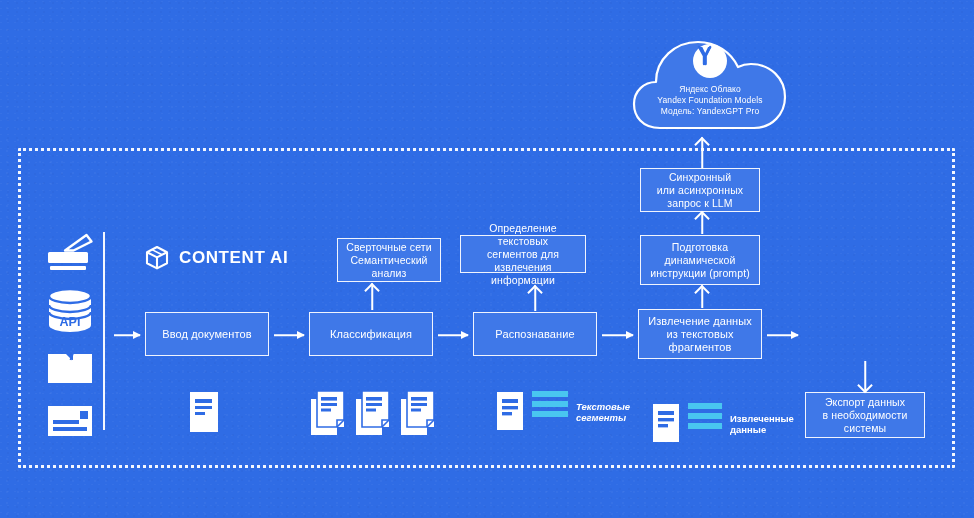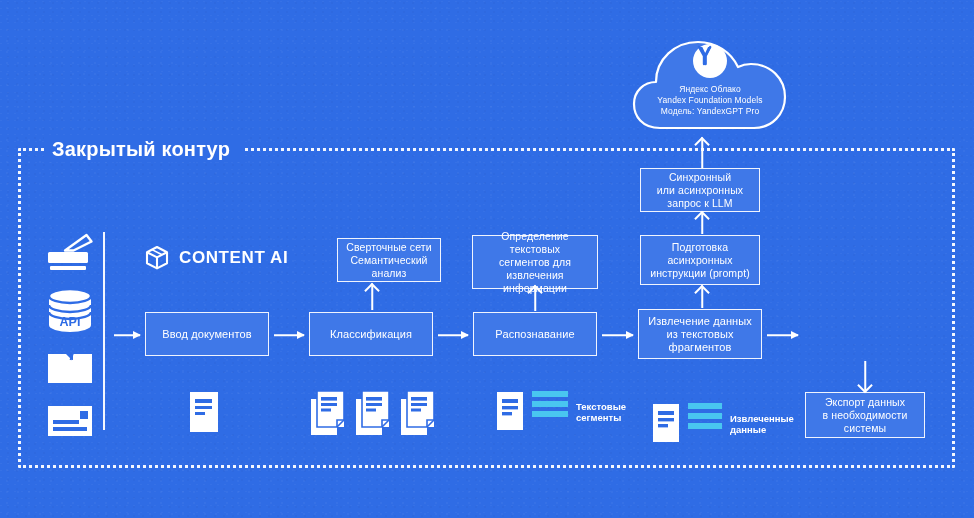--- a/index.html
+++ b/index.html
@@ -138,21 +138,20 @@
       <div>Модель: YandexGPT Pro</div>
     </div>
   </div>
 
   <div class="arrow-v" style="left:696px;top:140px;width:12px;height:32px;">
     <span class="shaft"></span>
       <span class="head"></span>
   </div>
 
   <div id="contour"></div>
-  <div id="contour-title">Закрытый контур</div>
 
   <div id="src-col">
 
     <div class="src-ico">
       <svg width="56" height="42" viewBox="0 0 56 42">
         <rect x="6" y="20" width="40" height="11" rx="1.5" fill="#ffffff"></rect>
         <rect x="8" y="34" width="36" height="4" rx="1" fill="#ffffff"></rect>
         <path d="M22 19 L44 3 L50 10 L31 19 Z" fill="#ffffff"></path>
         <path d="M22 19 L44 3 L50 10 L31 19 Z" fill="#2f6ce5"></path>
         <path d="M23 18.5 L44.5 3 L49.5 9.5 L31.5 18.5 Z" fill="none" stroke="#ffffff" stroke-width="2.4" stroke-linejoin="round"></path>
@@ -216,29 +215,29 @@
     <span>из текстовых</span>
     <span>фрагментов</span>
   </div>
 
 
   <div class="box" style="left:319px;top:238px;width:104px;height:44px;flex-direction:column;margin-left:18px;">
     <span>Сверточные сети</span>
     <span>Семантический анализ</span>
   </div>
 
-  <div class="box" style="left:472px;top:235px;width:126px;height:54px;flex-direction:column;align-items:center;">
+  <div class="box" style="left:460px;top:235px;width:126px;height:38px;flex-direction:column;align-items:center;">
     <span>Определение текстовых</span>
     <span>сегментов для извлечения</span>
     <span>информации</span>
   </div>
 
   <div class="box" style="left:640px;top:235px;width:120px;height:50px;flex-direction:column;">
     <span>Подготовка</span>
-    <span>асинхронных</span>
+    <span>динамической</span>
     <span>инструкции (prompt)</span>
   </div>
 
   <div class="box" style="left:640px;top:168px;width:120px;height:44px;flex-direction:column;">
     <span>Синхронный</span>
     <span>или асинхронных</span>
     <span>запрос к LLM</span>
   </div>
 
   <div class="box" style="left:805px;top:392px;width:120px;height:46px;flex-direction:column;">
@@ -321,21 +320,21 @@
       <rect x="1" y="9" width="26" height="36" fill="#ffffff"></rect>
       <rect x="7" y="1" width="27" height="36" fill="#ffffff"></rect>
       <path d="M7 1 L34 1 L34 30 L27 37 L7 37 Z" fill="#ffffff" stroke="#2f6ce5" stroke-width="1.6"></path>
       <path d="M34 30 L27 30 L27 37" fill="none" stroke="#2f6ce5" stroke-width="1.6"></path>
       <rect x="11" y="7" width="16" height="3.6" fill="#2f6ce5"></rect>
       <rect x="11" y="13" width="16" height="3" fill="#2f6ce5"></rect>
       <rect x="11" y="18.5" width="10" height="3" fill="#2f6ce5"></rect>
     </svg>
   </div>
 
-  <div class="docgrp" style="left:496px;top:391px;">
+  <div class="docgrp" style="left:496px;top:391px;font-style:italic;">
     <svg width="30" height="42" viewBox="0 0 30 42">
       <rect x="1" y="1" width="26" height="38" fill="#ffffff"></rect>
       <rect x="6" y="8" width="16" height="4" fill="#2f6ce5"></rect>
       <rect x="6" y="15" width="16" height="3.4" fill="#2f6ce5"></rect>
       <rect x="6" y="21" width="10" height="3.4" fill="#2f6ce5"></rect>
     </svg>
     <div class="bars">
       <span class="bar" style="width:36px;"></span>
       <span class="bar" style="width:36px;"></span>
       <span class="bar" style="width:36px;"></span>

